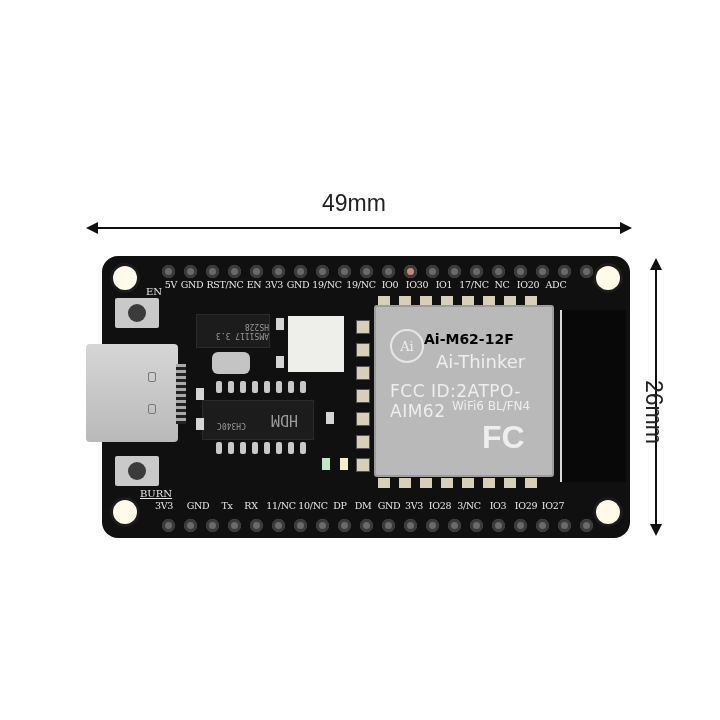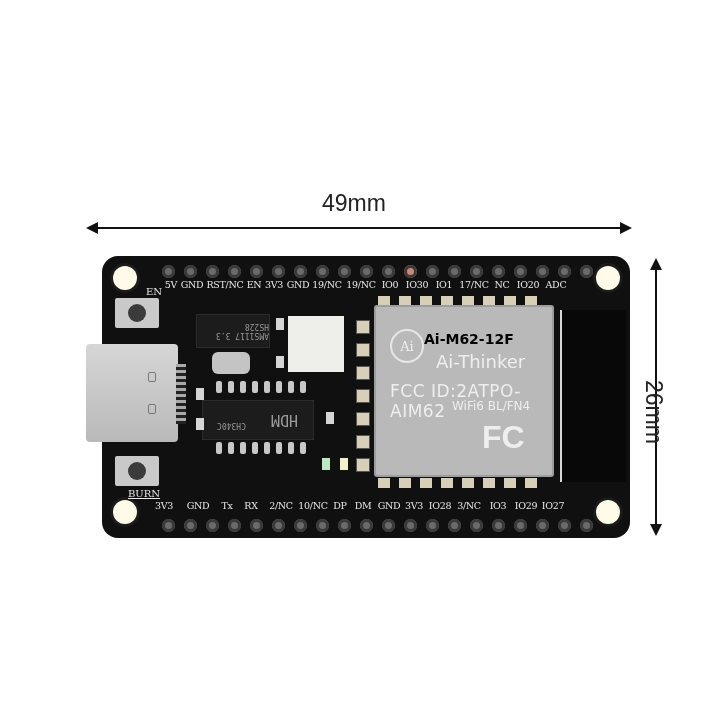--- a/index.html
+++ b/index.html
@@ -159,21 +159,21 @@
   <span style="width:20px">NC</span>
   <span style="width:32px">IO20</span>
   <span style="width:24px">ADC</span>
 </div>
 
 <div class="pin-labels" style="left:150px;top:500px;">
   <span style="width:28px">3V3</span>
   <span style="width:40px">GND</span>
   <span style="width:18px">Tx</span>
   <span style="width:30px">RX</span>
-  <span style="width:30px">2/NC</span>
+  <span style="width:30px">11/NC</span>
   <span style="width:34px">10/NC</span>
   <span style="width:20px">DP</span>
   <span style="width:26px">DM</span>
   <span style="width:26px">GND</span>
   <span style="width:24px">3V3</span>
   <span style="width:28px">IO28</span>
   <span style="width:30px">3/NC</span>
   <span style="width:28px">IO3</span>
   <span style="width:28px">IO29</span>
   <span style="width:26px">IO27</span>
@@ -241,21 +241,21 @@
     </div>
 </div>
 
 <div class="silk" style="left:146px;top:286px;">EN</div>
 <div class="button" style="left:115px;top:298px;">
     <div class="cap"></div>
   </div>
 <div class="button" style="left:115px;top:456px;">
     <div class="cap"></div>
   </div>
-<div class="silk" style="left:128px;top:488px;text-decoration:underline;">BURN</div>
+<div class="silk" style="left:140px;top:488px;text-decoration:underline;">BURN</div>
 
 <div class="usbc">
   <div class="slot"></div>
   <div class="slot b"></div>
   <div class="teeth"></div>
 </div>
 
 <div class="ic" style="left:196px;top:314px;width:72px;height:32px;display:flex;align-items:center;justify-content:center;transform:rotate(180deg);">
   <span>AMS1117 3.3 HS228</span>
 </div>

